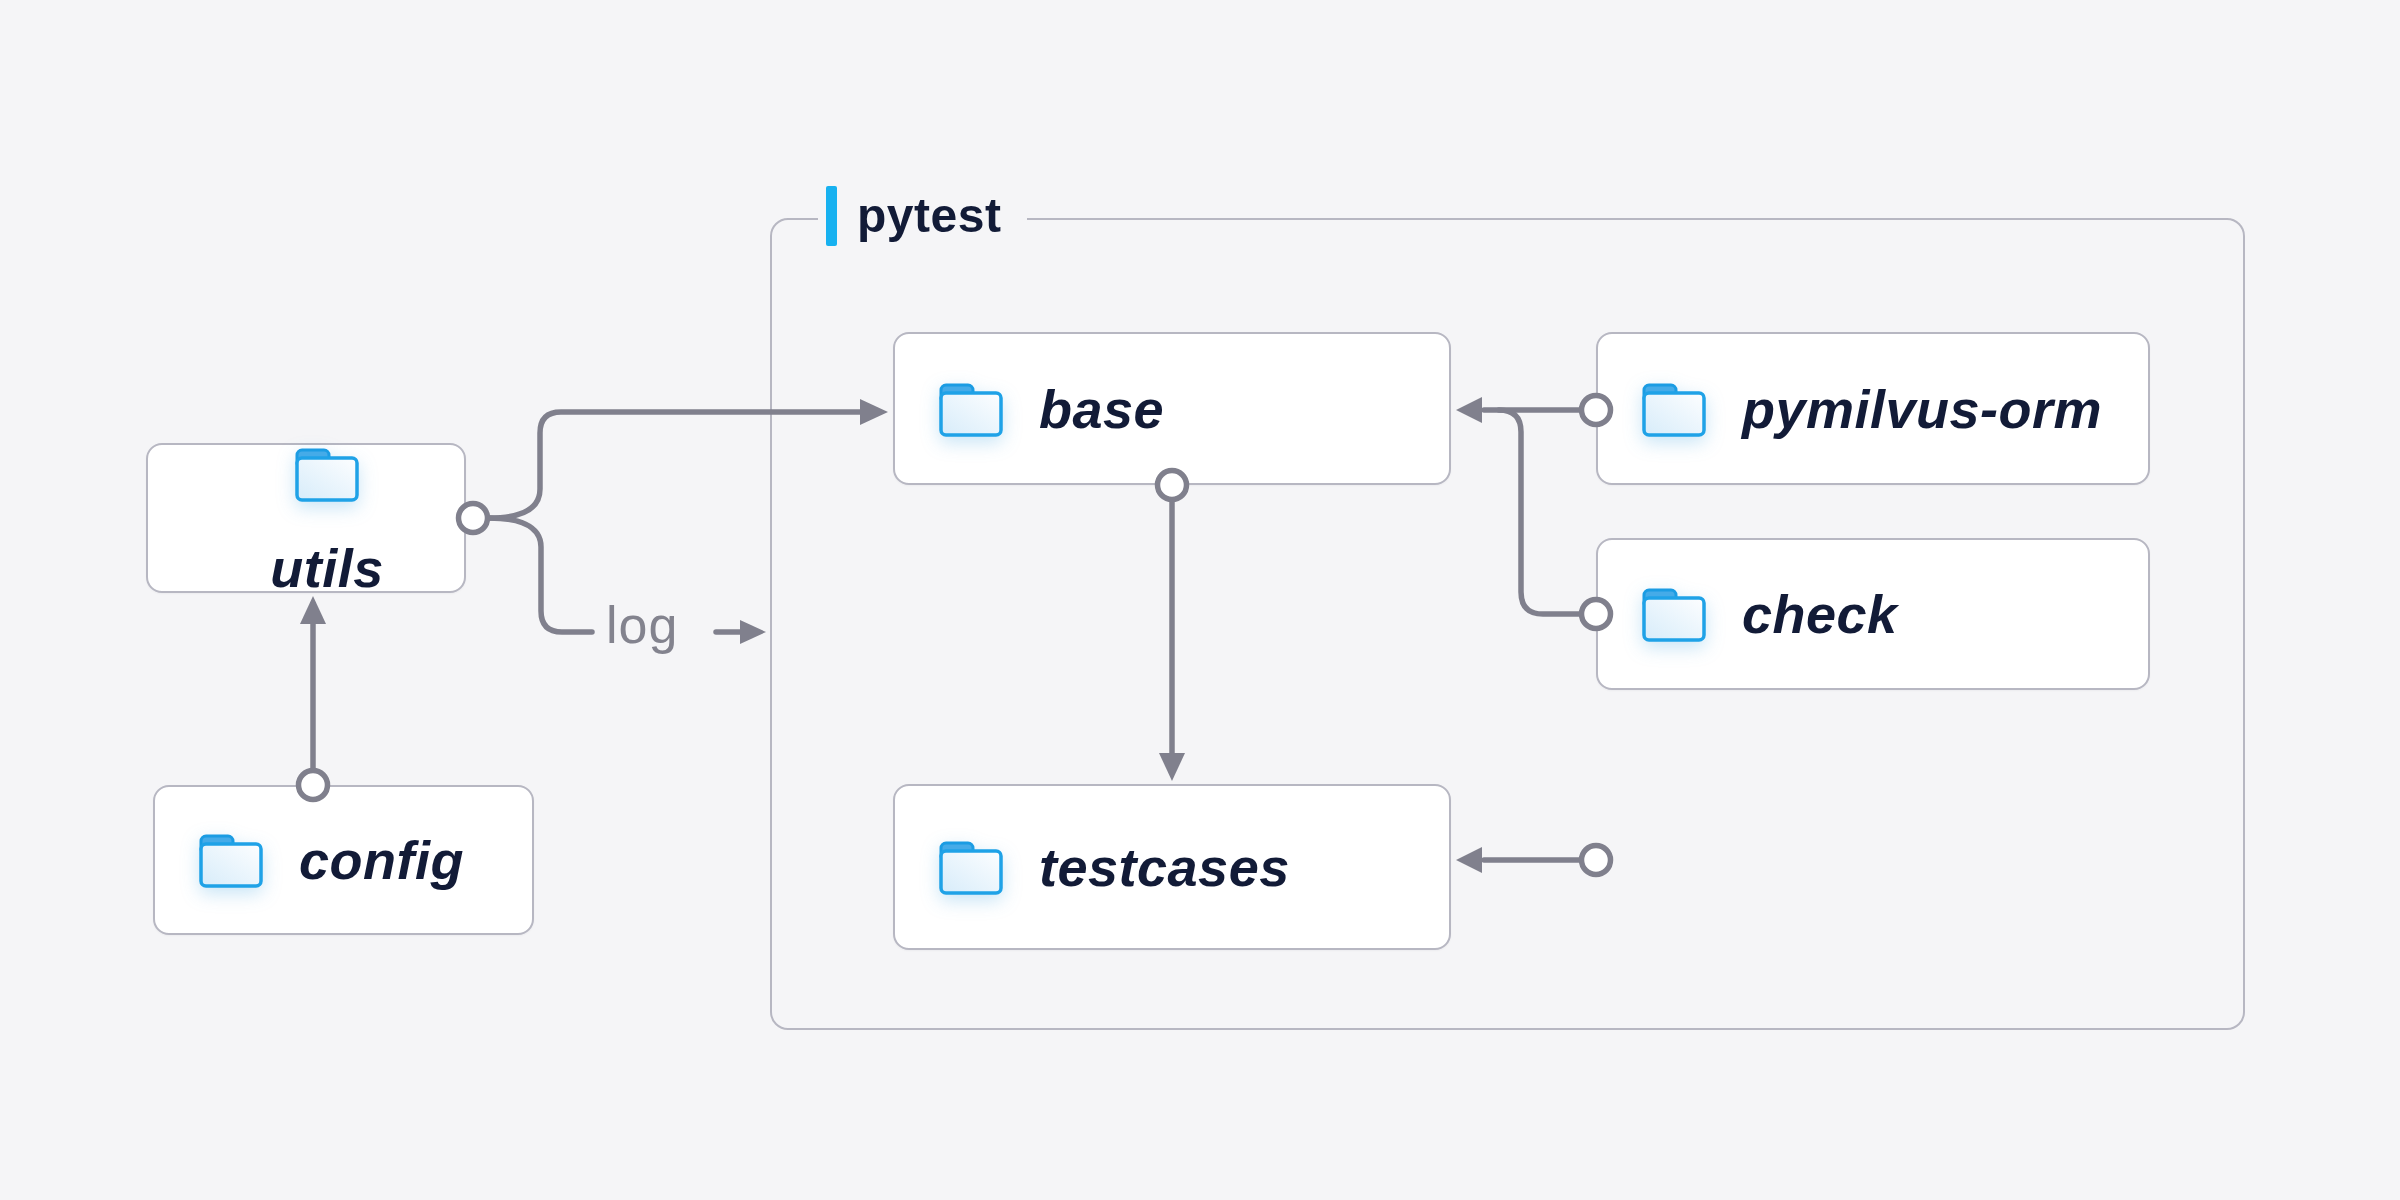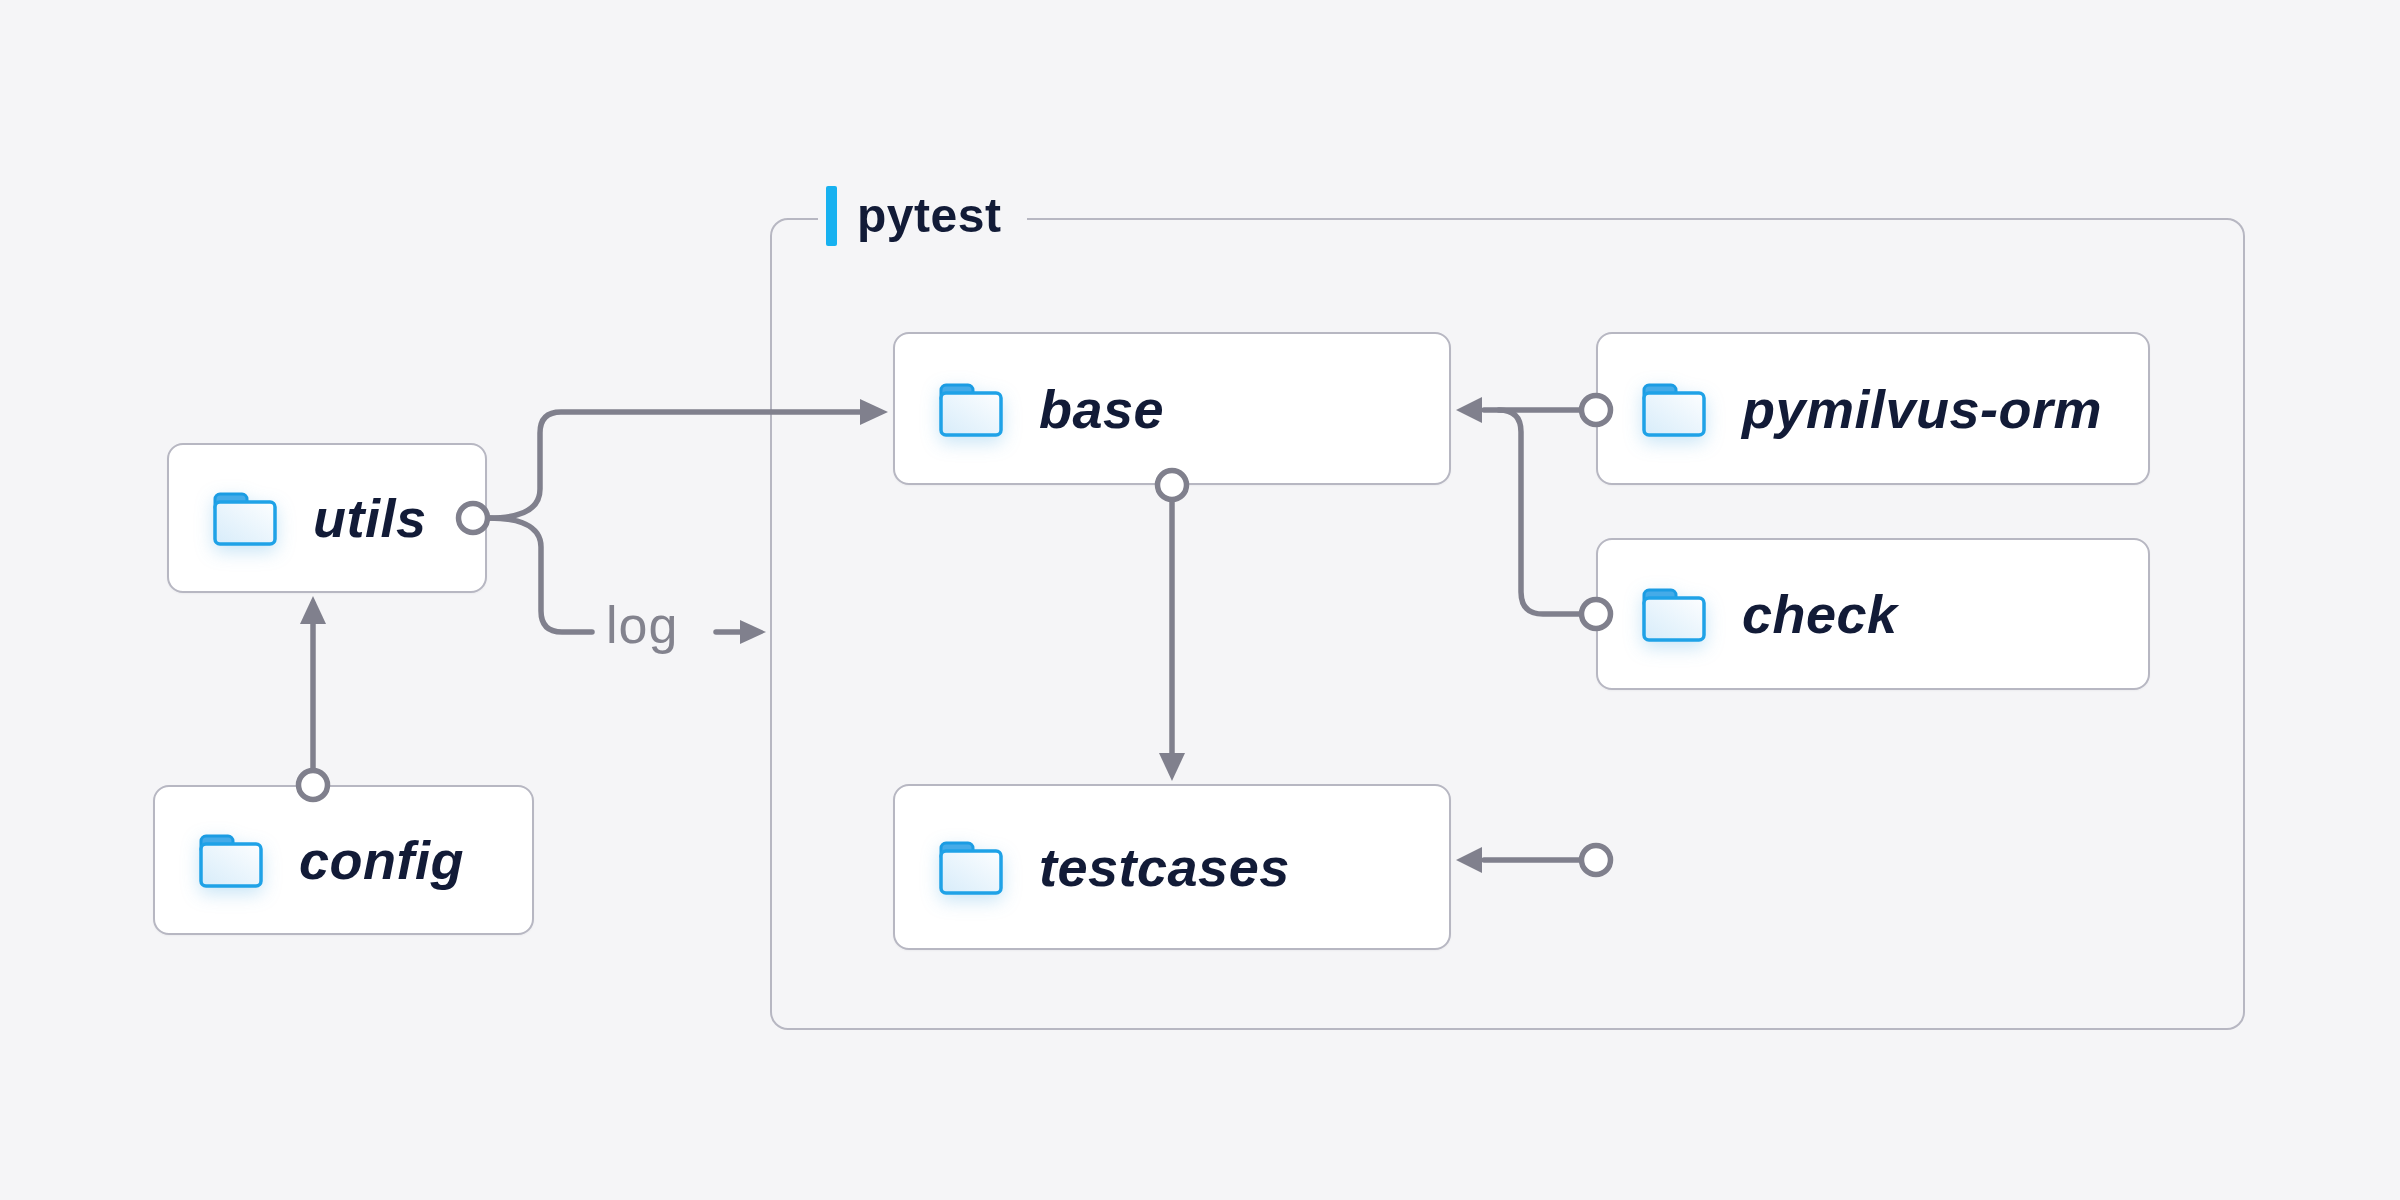--- a/index.html
+++ b/index.html
@@ -50,21 +50,21 @@
   .node .label{
     font-size:54px;font-weight:700;color:#121b37;
     letter-spacing:0.5px;
     white-space:nowrap;
     font-style:italic;
   }
   .folder-icon{
     width:68px;height:58px;flex:0 0 auto;
     filter:drop-shadow(0 6px 9px rgba(40,150,220,0.25));
   }
-  #node-utils      {left:167px;top:443px;width:320px;height:150px;}
+  #node-utils      {left:146px;top:443px;width:320px;height:150px;flex-direction:column;}
   #node-config     {left:153px;top:785px;width:381px;height:150px;}
   #node-base       {left:893px;top:332px;width:558px;height:153px;}
   #node-pymilvus   {left:1596px;top:332px;width:554px;height:153px;}
   #node-check      {left:1596px;top:538px;width:554px;height:152px;}
   #node-testcases  {left:893px;top:784px;width:558px;height:166px;}
   #node-common     {left:1596px;top:784px;width:554px;height:151px;}
   
   .edges{
     position:absolute;left:0;top:0;width:2400px;height:1200px;
     z-index:4;pointer-events:none;

